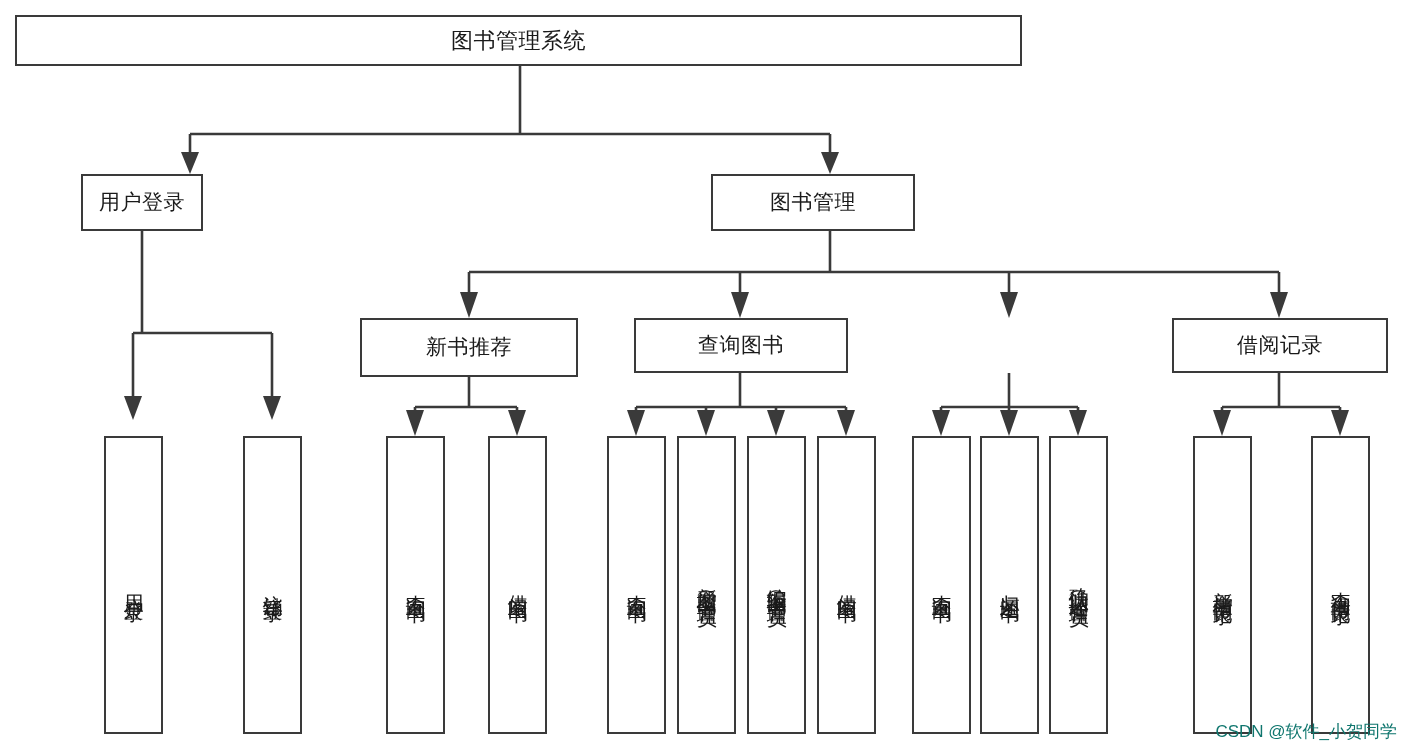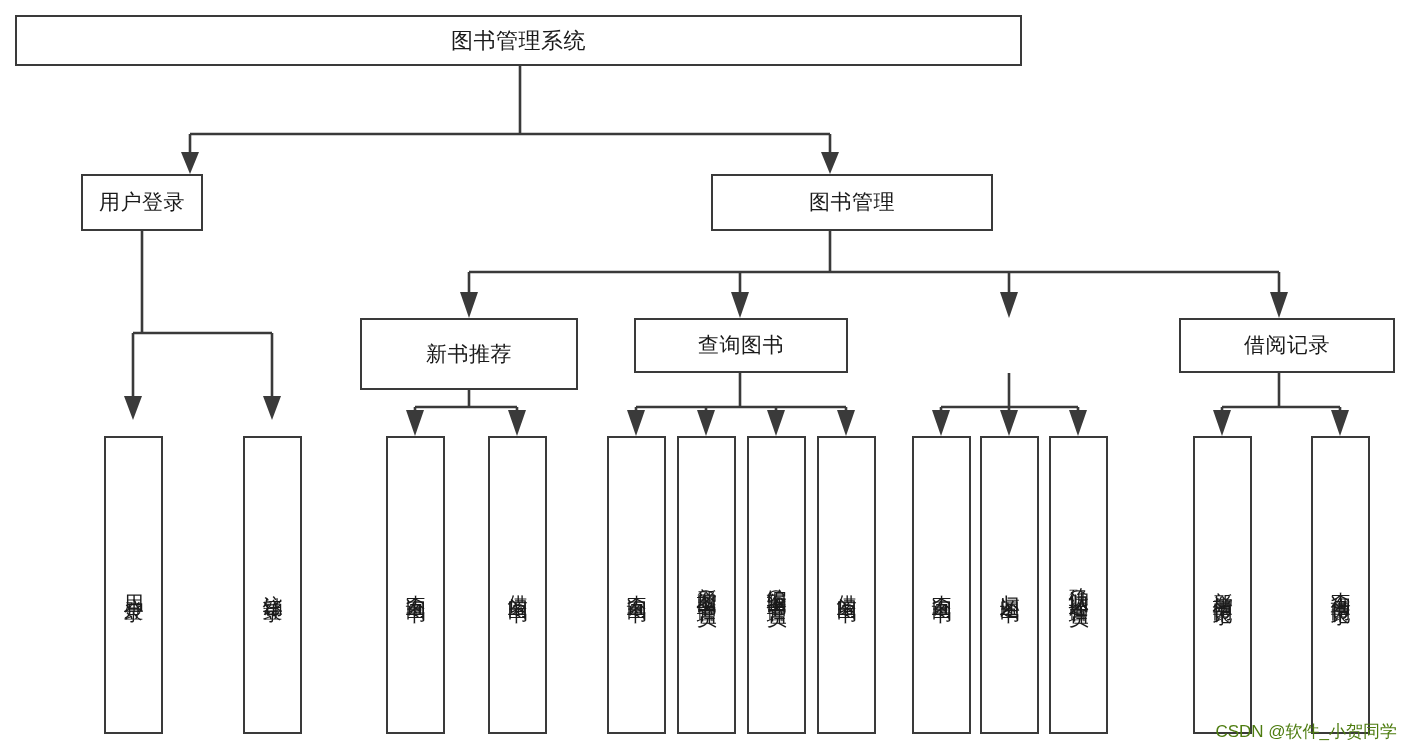--- a/index.html
+++ b/index.html
@@ -65,21 +65,21 @@
     fill: none;
   }
   svg#links polygon.arrowhead {
     fill: #3a3a3a;
   }
   #watermark {
     position: absolute;
     right: 8px;
     bottom: 4px;
     font-size: 17px;
-    color: #4d7c0f;
+    color: #0f766e;
     white-space: nowrap;
     user-select: none;
   }
 </style>
 </head>
 <body>
 
 <div id="canvas">
 
   <svg id="links" viewBox="0 0 1405 747" xmlns="http://www.w3.org/2000/svg">
@@ -145,31 +145,31 @@
     <polygon class="arrowhead" points="1331,410 1349,410 1340,436"></polygon>
   </svg>
 
   <div class="node h" id="n-root" style="left:15px; top:15px; width:1007px; height:51px;">
     <span>图书管理系统</span>
   </div>
 
   <div class="node h" style="left:81px; top:174px; width:122px; height:57px;">
     <span>用户登录</span>
   </div>
-  <div class="node h" style="left:711px; top:174px; width:282px; height:57px;">
+  <div class="node h" style="left:711px; top:174px; width:204px; height:57px;">
     <span>图书管理</span>
   </div>
 
-  <div class="node h" style="left:360px; top:318px; width:218px; height:72px;">
+  <div class="node h" style="left:360px; top:318px; width:218px; height:59px;">
     <span>新书推荐</span>
   </div>
   <div class="node h" style="left:634px; top:318px; width:214px; height:55px;">
     <span>查询图书</span>
   </div>
-  <div class="node h" style="left:1172px; top:318px; width:216px; height:55px;margin-left:7px;">
+  <div class="node h" style="left:1172px; top:318px; width:216px; height:55px;">
     <span>借阅记录</span>
   </div>
 
   <div class="node v" style="left:104px; top:436px; width:59px; height:298px;">
     <span class="vlabel">用户登录</span>
   </div>
   <div class="node v" style="left:243px; top:436px; width:59px; height:298px;">
     <span class="vlabel">注销登录</span>
   </div>
 

